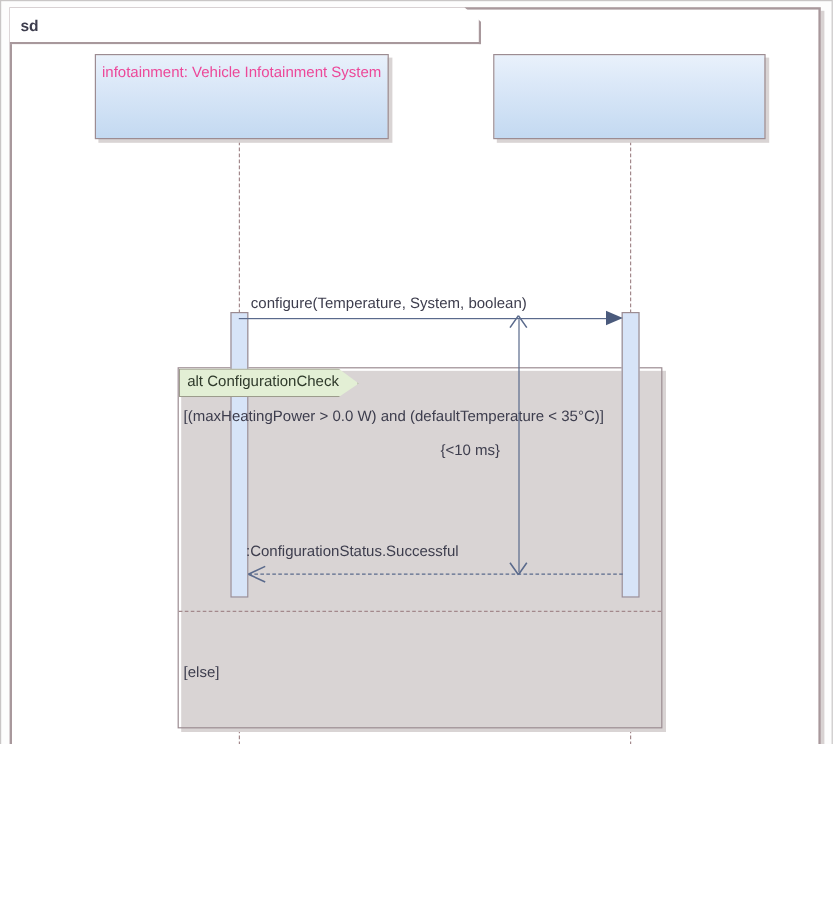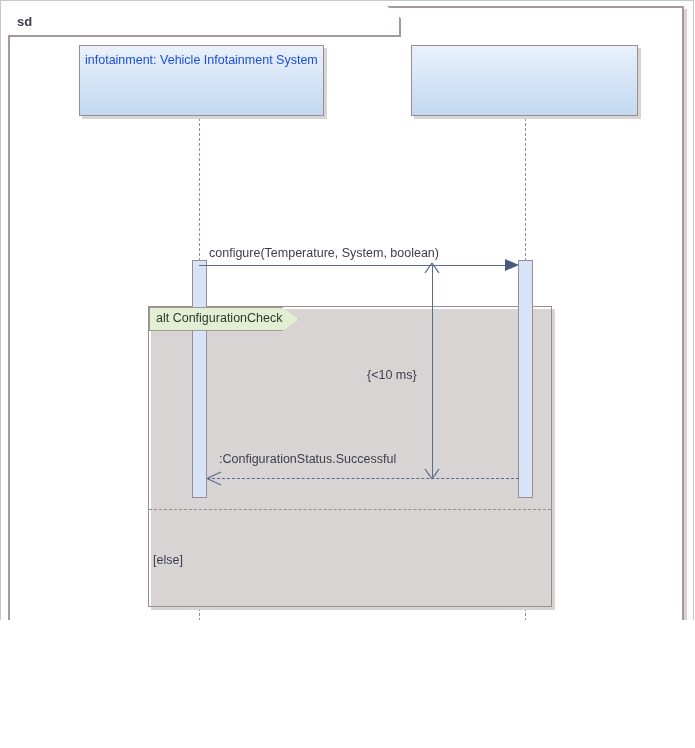--- a/index.html
+++ b/index.html
@@ -93,21 +93,21 @@
     z-index: 4;
   }
   .lifeline-box-shadow {
     position: absolute;
     background: #d9d4d4;
     z-index: 3;
   }
   .lifeline-label {
     position: absolute;
     font-size: 12.5px;
-    color: #1d4ed8;
+    color: #ec4899;
     white-space: nowrap;
     z-index: 5;
   }
 
   
   .activation {
     position: absolute;
     box-sizing: border-box;
     border: 1px solid #9c8c92;
     background: #d7e4f8;
@@ -232,20 +232,21 @@
   <div class="lifeline-box" style="left:411px; top:45px; width:227px; height:71px;"></div>
 
   <div class="fragment-shadow" style="left:151px; top:309px; width:404px; height:301px;"></div>
   <div class="fragment" style="left:148px; top:306px; width:404px; height:301px;"></div>
 
   <div class="fragment-tab" style="left:149px; top:307px; width:150px; height:24px;"></div>
   <div class="fragment-tab-text" style="left:156px; top:311px;">
     <b>alt</b><b>&nbsp;</b><b>ConfigurationCheck</b>
   </div>
 
+  <div class="guard-text" style="left:153px; top:340px;">[(maxHeatingPower &gt; 0.0 W) and (defaultTemperature &lt; 35°C)]</div>
 
   <div class="divider" style="left:149px; top:509px; width:402px;"></div>
 
   <div class="guard-text" style="left:153px; top:515px;margin-top:38px;">[else]</div>
 
   <div class="activation" style="left:192px; top:260px; width:15px; height:238px;"></div>
   <div class="activation" style="left:518px; top:260px; width:15px; height:238px;"></div>
 
   <div class="msg-line-solid" style="left:199px; top:265px; width:310px;"></div>
   <div class="arrow-filled" style="left:505px; top:259px;"></div>
@@ -257,15 +258,15 @@
   </svg>
   <svg class="duration-svg" style="left:422px; top:466px;" width="22" height="14">
     <path d="M10 13 L3 3 M10 13 L17 3" stroke="#5a6a8c" stroke-width="1.3" fill="none"></path>
   </svg>
   <div class="msg-label" style="left:367px; top:368px;">{&lt;10 ms}</div>
 
   <div class="msg-line-dashed" style="left:207px; top:478px; width:312px;"></div>
   <svg class="open-arrow-svg" style="left:203px; top:470px;" width="20" height="18">
     <path d="M4 8.5 L18 2 M4 8.5 L18 15" stroke="#5a6a8c" stroke-width="1.3" fill="none"></path>
   </svg>
-  <div class="msg-label" style="left:219px; top:452px;">:ConfigurationStatus.Successful</div>
+  <div class="msg-label" style="left:205px; top:452px;">:ConfigurationStatus.Successful</div>
 
 </div>
 
 </body></html>

